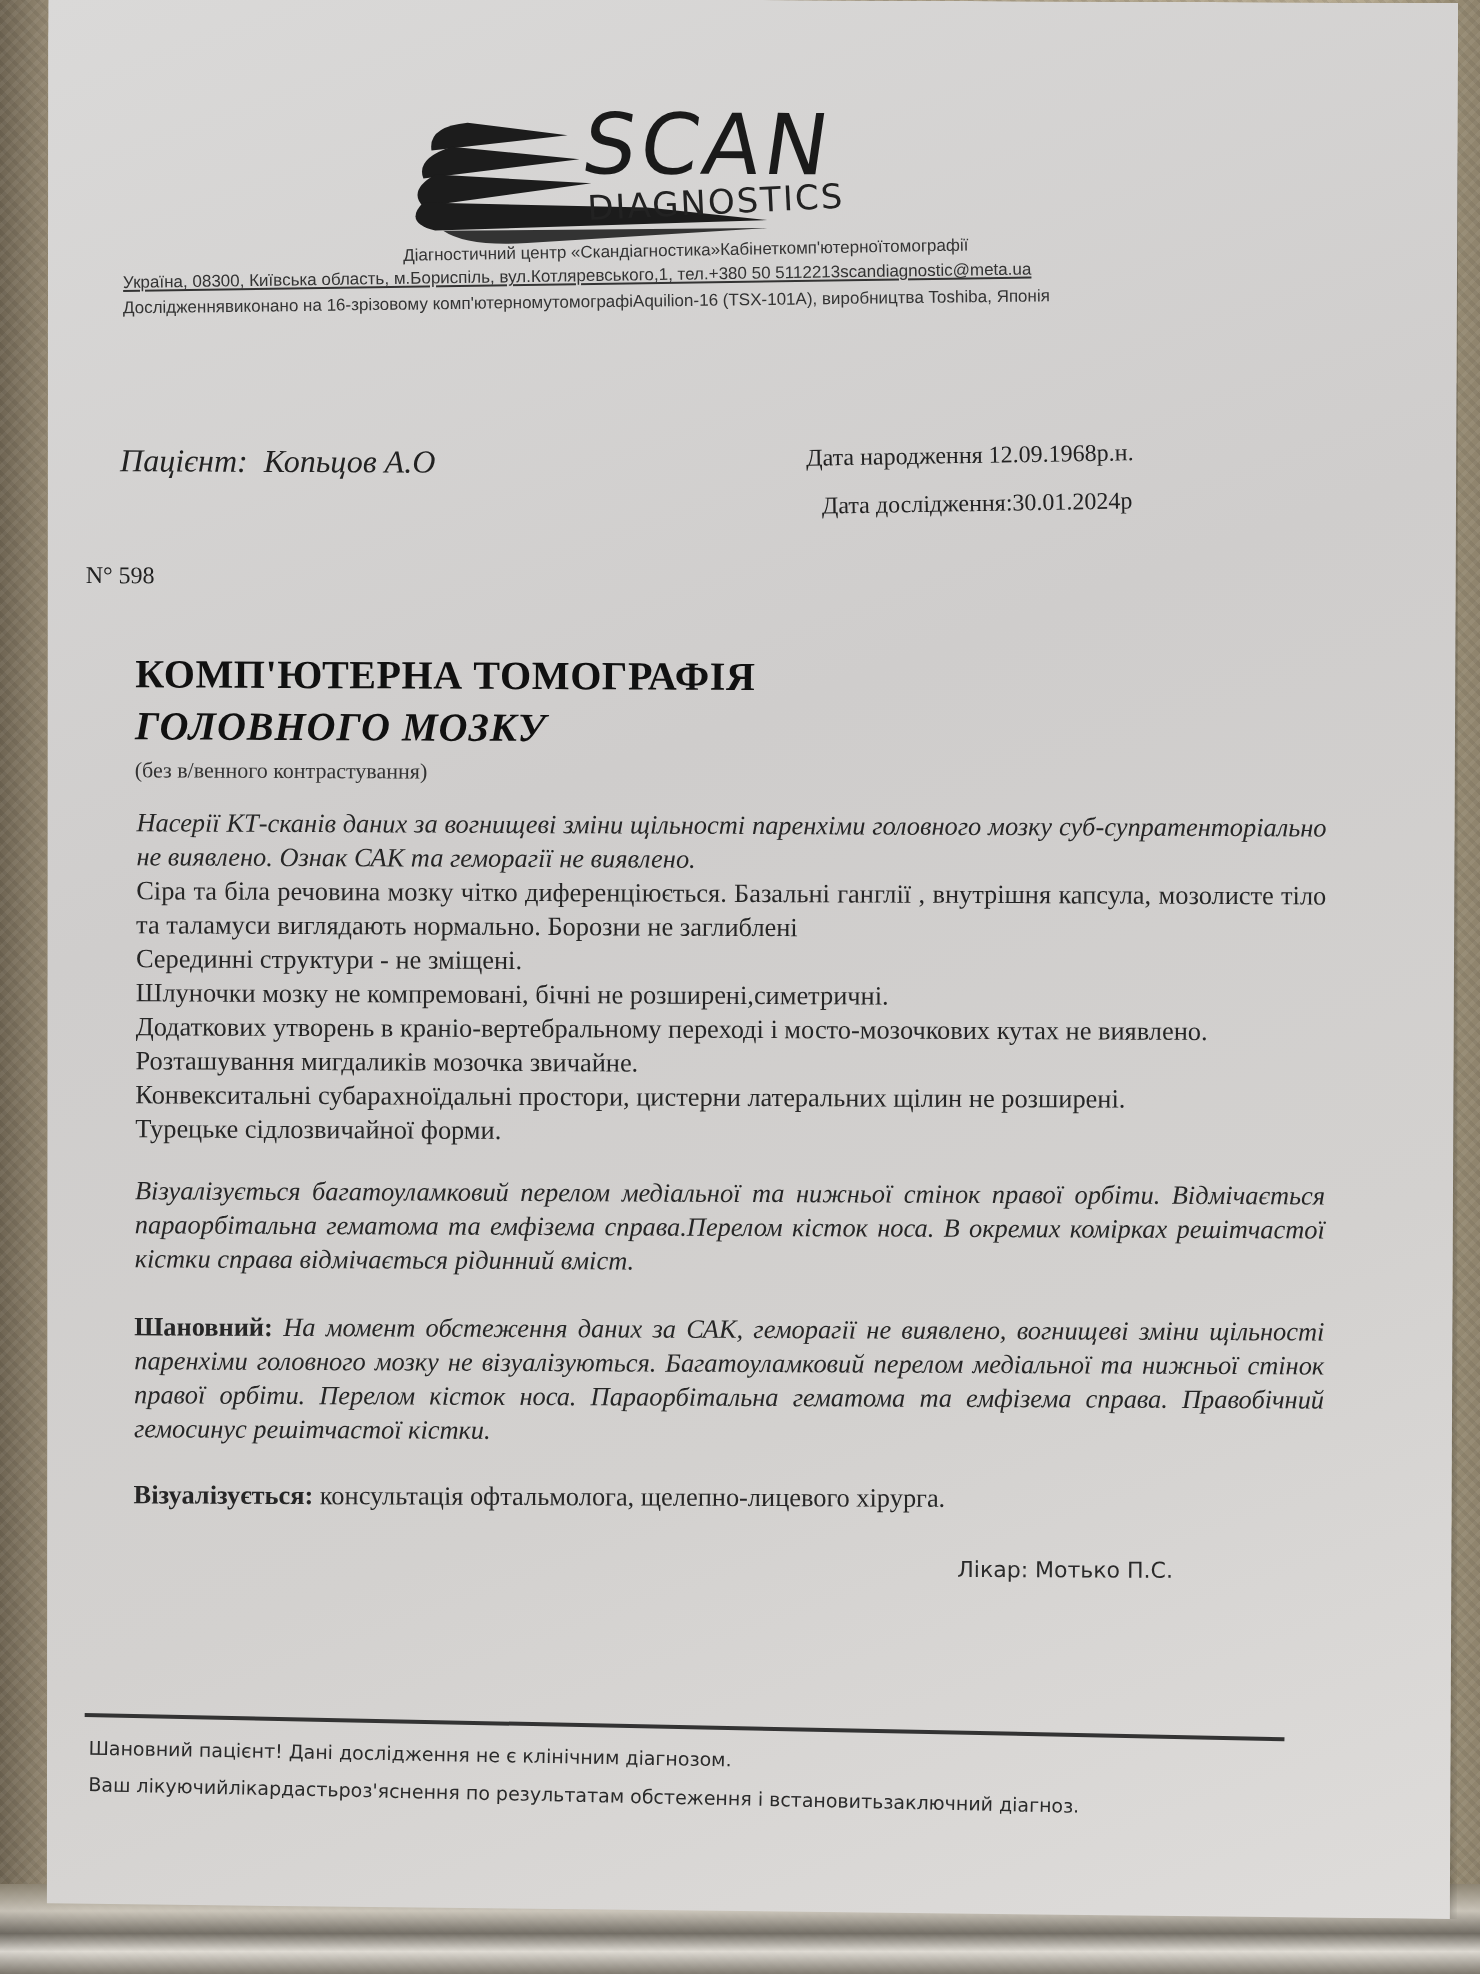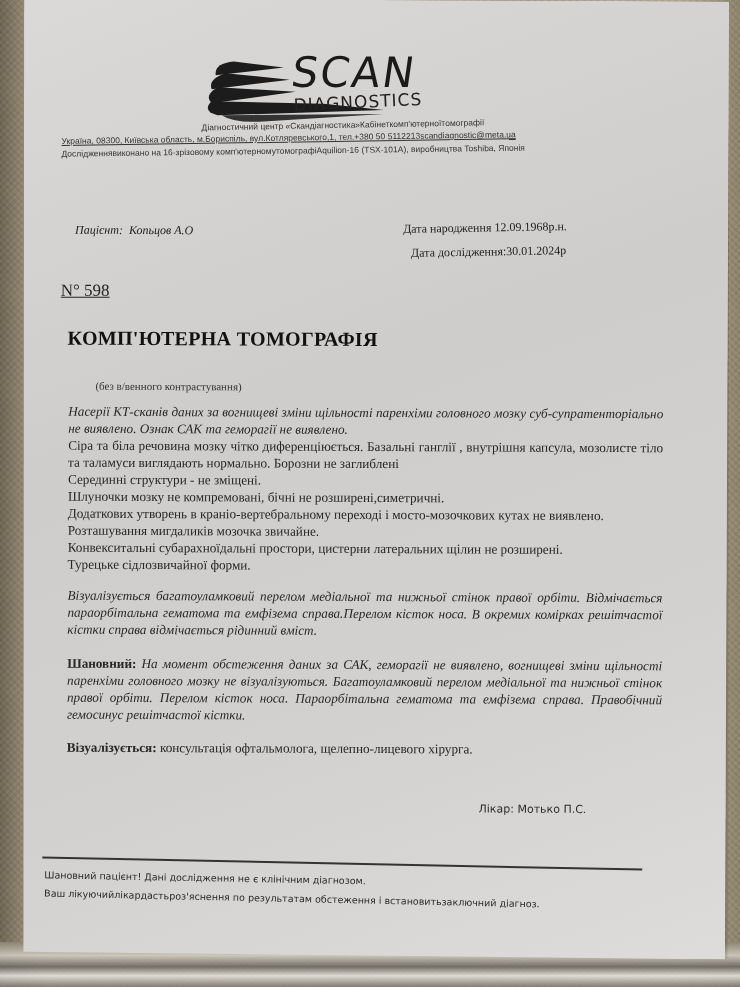--- a/index.html
+++ b/index.html
@@ -32,21 +32,21 @@
     position:absolute; left:90px; top:44px; font-family:"DejaVu Sans", sans-serif;
     font-size:17px; letter-spacing:1px; color:#222; transform: rotate(-3deg);
   }
   .swoosh { position:absolute; left:0; top:6px; width:180px; height:70px; }
   .hdr { position:absolute; font-family:"Liberation Sans", sans-serif; font-size:8.5px; color:#333; white-space:nowrap; }
   .hdr.u { text-decoration:underline; }
   .serif { font-family:"Liberation Serif", serif; color:#222; position:absolute; white-space:nowrap; }
   .it { font-style:italic; }
   .title1 { font-family:"Liberation Serif", serif; font-weight:bold; font-size:20px; color:#111; position:absolute; left:45px; top:328px; letter-spacing:0.3px; }
   .title2 { font-family:"Liberation Serif", serif; font-weight:bold; font-style:italic; font-size:20px; color:#111; position:absolute; left:45px; top:354px; letter-spacing:0.5px; }
-  .subtitle { font-family:"Liberation Serif", serif; font-size:11px; color:#333; position:absolute; left:45px; top:381px;margin-left:28px; }
+  .subtitle { font-family:"Liberation Serif", serif; font-size:11px; color:#333; position:absolute; left:45px; top:381px; }
   .para { position:absolute; left:46px; width:595px; font-family:"Liberation Serif", serif; font-size:13.2px; line-height:17px; color:#262626; }
   .para p { margin:0; }
   .just { text-align:justify; text-align-last:left; }
   .b { font-weight:bold; font-style:normal; }
   .footer { position:absolute; font-family:"DejaVu Sans", sans-serif; font-size:9.5px; color:#2a2a2a; white-space:nowrap; }
   .rule { position:absolute; left:22px; top:858px; width:600px; height:2px; background:#333; transform: rotate(0.9deg); transform-origin:left center; }
 </style>
 </head>
 <body>
 
@@ -63,28 +63,29 @@
       <path d="M18 62 Q30 70 60 68 L180 60 Z" fill="#333"></path>
     </svg>
     <div class="logo-scan">SCAN</div>
     <div class="logo-diag">DIAGNOSTICS</div>
   </div>
 
   <div class="hdr" style="left:178px; top:120px; transform:rotate(-1.3deg);">Діагностичний центр «Скандіагностика»Кабінеткомп'ютерноїтомографії</div>
   <div class="hdr u" style="left:38px; top:133px; transform:rotate(-1.1deg);">Україна, 08300, Київська область, м.Бориспіль, вул.Котляревського,1, тел.+380 50 5112213scandiagnostic@meta.ua</div>
   <div class="hdr" style="left:38px; top:146px; transform:rotate(-1deg);">Дослідженнявиконано на 16-зрізовому комп'ютерномутомографіAquilion-16 (TSX-101A), виробництва Toshiba, Японія</div>
 
-  <div class="serif it" style="left:52px; top:224px; font-size:12px;">
+  <div class="serif it" style="left:37px; top:224px; font-size:16px;">
     <span>Пацієнт:</span>&nbsp;&nbsp;<span>Копьцов А.О</span>
   </div>
   <div class="serif" style="left:380px; top:220px; font-size:12px; transform:rotate(-1.2deg);">Дата народження 12.09.1968р.н.</div>
   <div class="serif" style="left:388px; top:244px; font-size:12px; transform:rotate(-1.2deg);">Дата дослідження:30.01.2024р</div>
-  <div class="serif" style="left:38px; top:282px; font-size:17px;text-decoration:underline;">N° 598</div>
+  <div class="serif" style="left:20px; top:282px; font-size:12px;">N° 598</div>
 
   <div class="title1">КОМП'ЮТЕРНА ТОМОГРАФІЯ</div>
+  <div class="title2">ГОЛОВНОГО МОЗКУ</div>
   <div class="subtitle">(без в/венного контрастування)</div>
 
   <div class="para" style="top:404px;">
     <p class="it just">Насерії КТ-сканів даних за вогнищеві зміни щільності паренхіми головного мозку суб-супратенторіально не виявлено.  Ознак САК та геморагії не виявлено.</p>
     <p class="just">Сіра та біла речовина мозку чітко диференціюється. Базальні ганглії , внутрішня капсула, мозолисте тіло та таламуси виглядають нормально. Борозни не заглиблені</p>
     <p>Серединні структури - не зміщені.</p>
     <p>Шлуночки мозку не компремовані, бічні не розширені,симетричні.</p>
     <p>Додаткових утворень в краніо-вертебральному переході і мосто-мозочкових кутах не виявлено.</p>
     <p>Розташування мигдаликів мозочка звичайне.</p>
     <p>Конвекситальні субарахноїдальні простори, цистерни латеральних щілин не розширені.</p>
@@ -95,19 +96,19 @@
 
   <div class="para it just" style="top:656px;">
     <span class="b">Шановний:</span>
     <span>На момент обстеження  даних за САК, геморагії не виявлено, вогнищеві зміни щільності паренхіми головного мозку не візуалізуються. Багатоуламковий перелом медіальної та нижньої стінок правої орбіти. Перелом кісток носа. Параорбітальна гематома та емфізема справа. Правобічний гемосинус решітчастої кістки.</span>
   </div>
 
   <div class="para" style="top:740px;">
     <span class="b">Візуалізується:</span><span> консультація офтальмолога, щелепно-лицевого хірурга.</span>
   </div>
 
-  <div class="footer" style="left:458px; top:778px; font-size:11px;margin-top:24px;">Лікар: Мотько П.С.</div>
+  <div class="footer" style="left:458px; top:778px; font-size:11px;">Лікар: Мотько П.С.</div>
 
   <div class="rule"></div>
 
   <div class="footer" style="left:24px; top:873px; transform:rotate(0.8deg);">Шановний пацієнт! Дані дослідження не є клінічним діагнозом.</div>
   <div class="footer" style="left:24px; top:889px; transform:rotate(1deg); transform-origin:left;">Ваш лікуючийлікардастьроз'яснення по результатам обстеження і встановитьзаключний діагноз.</div>
 </div>
 
 </body></html>

